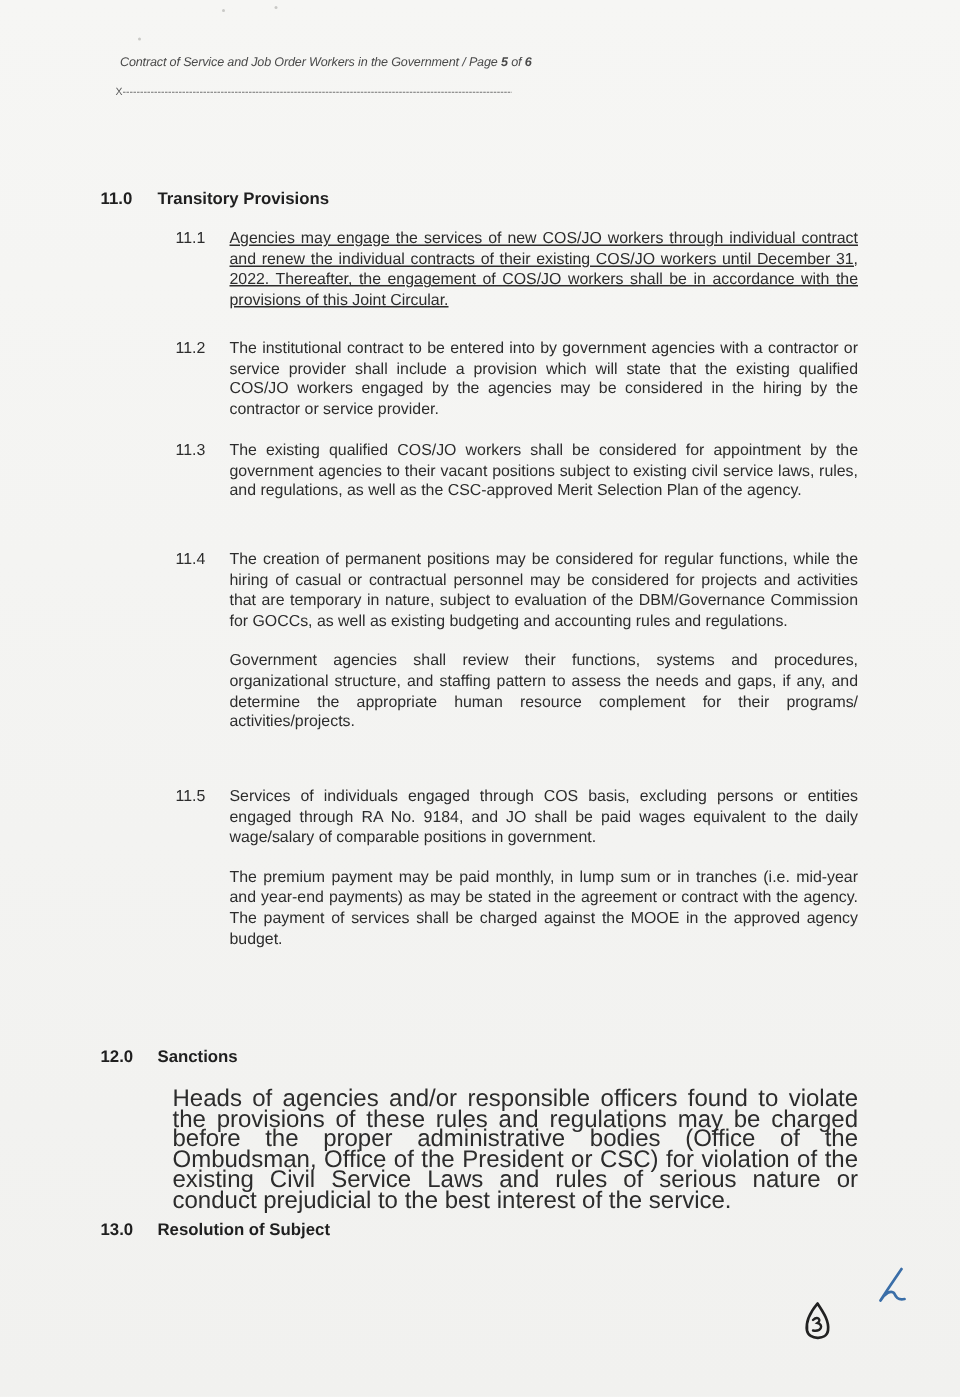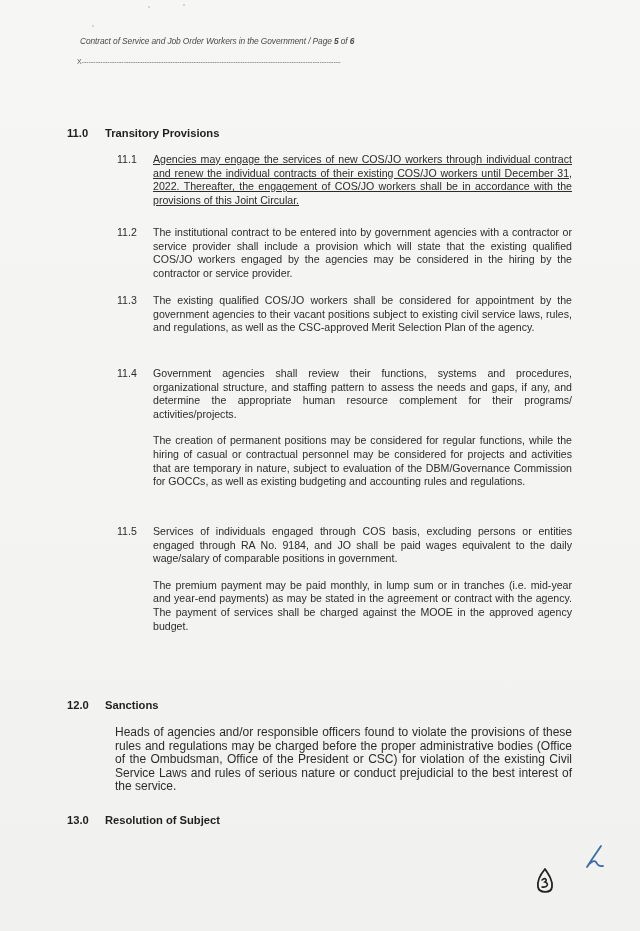--- a/index.html
+++ b/index.html
@@ -77,21 +77,21 @@
   .item .para {
     margin-left: 36px;
     text-align: justify;
     text-align-last: left;
   }
   .item .para + .para { margin-top: 13px; }
   .body-block {
     position: absolute;
     left: 115px;
     width: 457px;
-    font-size: 12px;
+    font-size: 16px;
     line-height: 13.6px;
     color: #2c2c2c;
     text-align: justify;
   }
   .handmark {
     position: absolute;
   }
 </style>
 </head>
 <body>
@@ -121,22 +121,22 @@
     <div class="para">The institutional contract to be entered into by government agencies with a contractor or service provider shall include a provision which will state that the existing qualified COS/JO workers engaged by the agencies may be considered in the hiring by the contractor or service provider.</div>
   </div>
 
   <div class="item" style="top:294px;">
     <span class="num">11.3</span>
     <div class="para">The existing qualified COS/JO workers shall be considered for appointment by the government agencies to their vacant positions subject to existing civil service laws, rules, and regulations, as well as the CSC-approved Merit Selection Plan of the agency.</div>
   </div>
 
   <div class="item" style="top:367px;">
     <span class="num">11.4</span>
+    <div class="para">The creation of permanent positions may be considered for regular functions, while the hiring of casual or contractual personnel may be considered for projects and activities that are temporary in nature, subject to evaluation of the DBM/Governance Commission for GOCCs, as well as existing budgeting and accounting rules and regulations.</div>
     <div class="para">Government agencies shall review their functions, systems and procedures, organizational structure, and staffing pattern to assess the needs and gaps, if any, and determine the appropriate human resource complement for their programs/ activities/projects.</div>
-    <div class="para">The creation of permanent positions may be considered for regular functions, while the hiring of casual or contractual personnel may be considered for projects and activities that are temporary in nature, subject to evaluation of the DBM/Governance Commission for GOCCs, as well as existing budgeting and accounting rules and regulations.</div>
   </div>
 
   <div class="item" style="top:525px;">
     <span class="num">11.5</span>
     <div class="para">Services of individuals engaged through COS basis, excluding persons or entities engaged through RA No. 9184, and JO shall be paid wages equivalent to the daily wage/salary of comparable positions in government.</div>
     <div class="para">The premium payment may be paid monthly, in lump sum or in tranches (i.e. mid-year and year-end payments) as may be stated in the agreement or contract with the agency.  The payment of services shall be charged against the MOOE in the approved agency budget.</div>
   </div>
 
   <div class="section-head" style="top:699px;">
     <span class="num">12.0</span><span>Sanctions</span>

